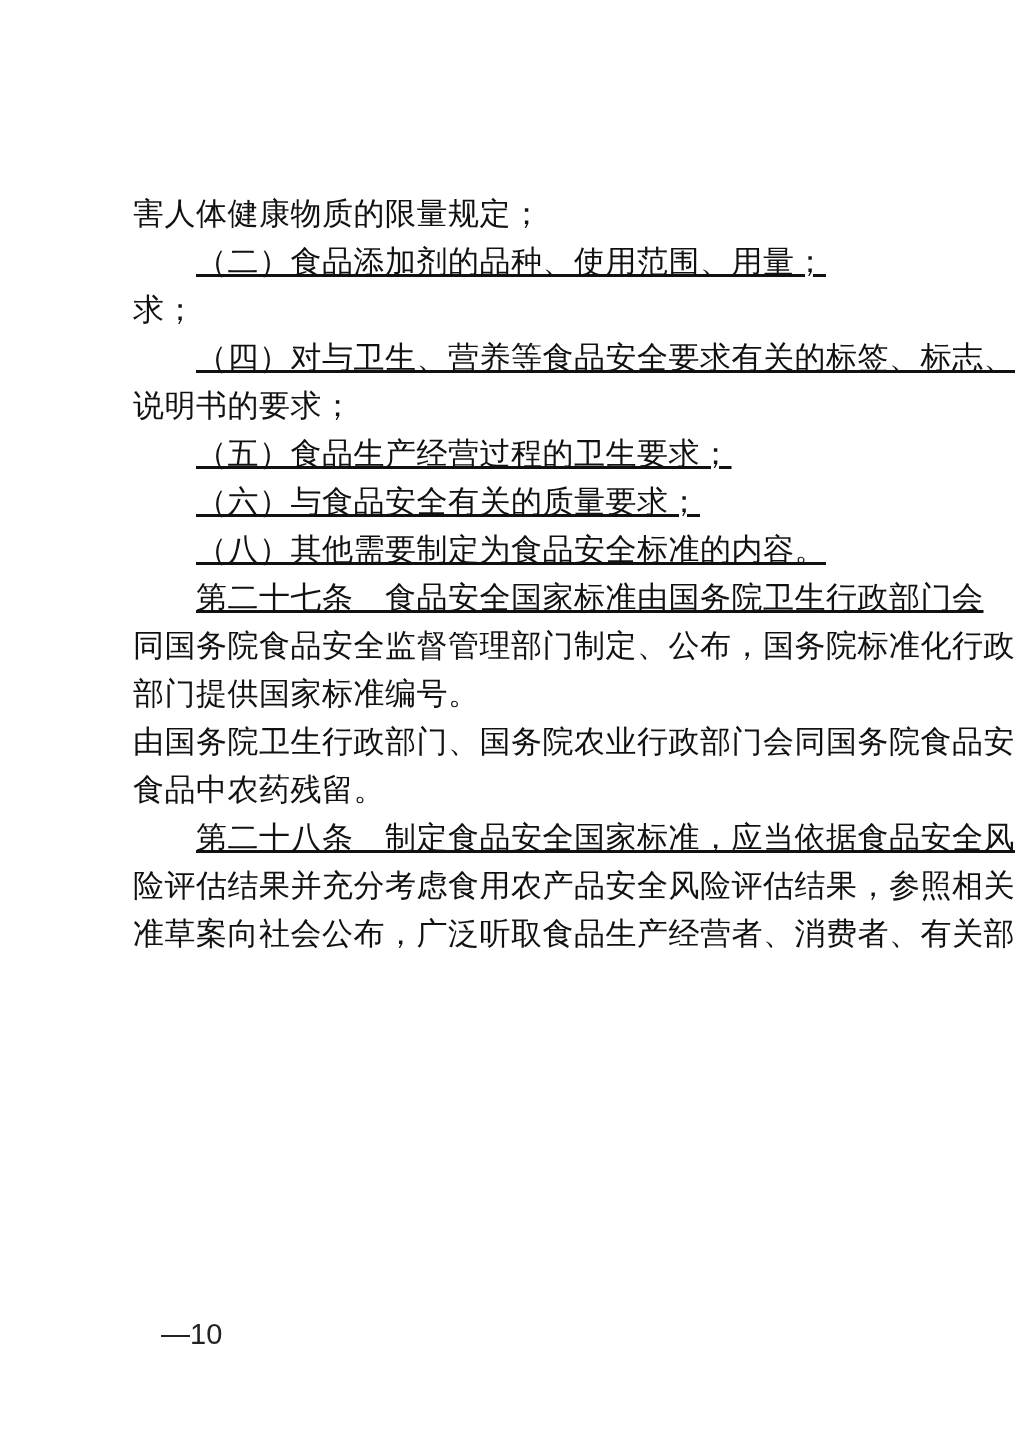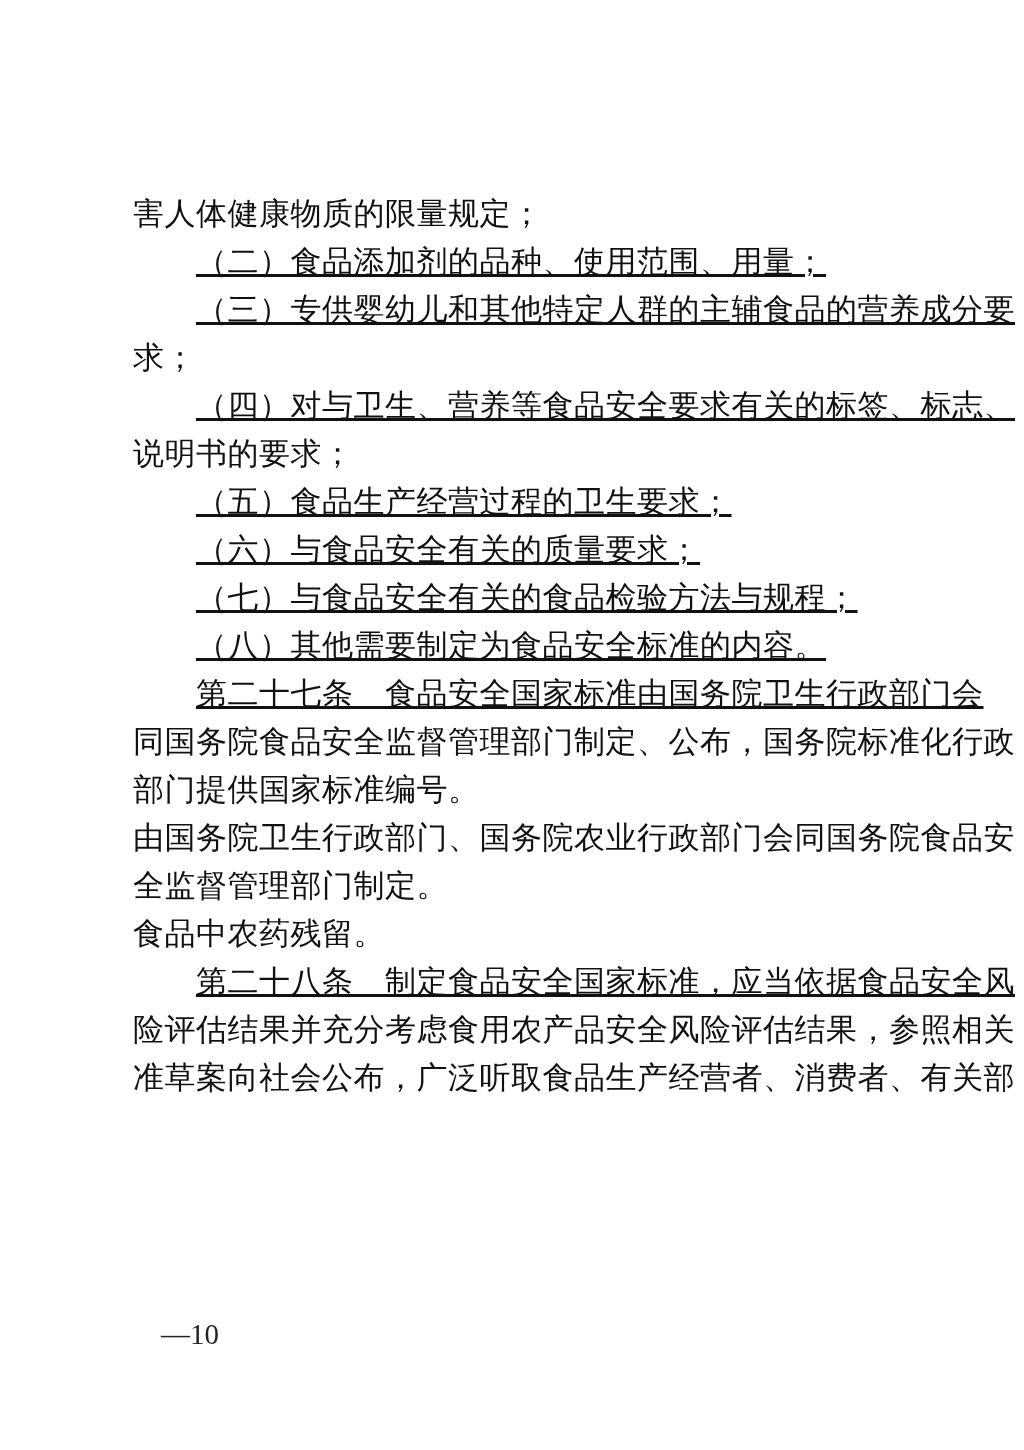--- a/index.html
+++ b/index.html
@@ -35,42 +35,39 @@
     padding-left: 63px;
     text-decoration: underline;
   }
   .page-number {
     position: absolute;
     left: 161px;
     top: 1317px;
     color: #222222;
     font-size: 29px;
     line-height: 34px;
-    font-family: Liberation Serif, serif;
+    font-family: Liberation Sans, sans-serif;
   }
 </style>
 </head>
 <body>
 
 <div class="page" style="background: rgb(255, 255, 255);">
   <div class="document-body" style="color: rgb(17, 17, 17);">
       <div class="text-line">害人体健康物质的限量规定；</div>
       <div class="text-line indent">（二）食品添加剂的品种、使用范围、用量；</div>
-      <div class="text-line indent">（三）专供婴幼儿和其他特定人群的主辅食品的营养成分要</div>
       <div class="text-line">求；</div>
       <div class="text-line indent">（四）对与卫生、营养等食品安全要求有关的标签、标志、</div>
       <div class="text-line">说明书的要求；</div>
       <div class="text-line indent">（五）食品生产经营过程的卫生要求；</div>
       <div class="text-line indent">（六）与食品安全有关的质量要求；</div>
-      <div class="text-line indent">（七）与食品安全有关的食品检验方法与规程；</div>
       <div class="text-line indent">（八）其他需要制定为食品安全标准的内容。</div>
       <div class="text-line indent">第二十七条　食品安全国家标准由国务院卫生行政部门会</div>
       <div class="text-line">同国务院食品安全监督管理部门制定、公布，国务院标准化行政</div>
       <div class="text-line">部门提供国家标准编号。</div>
       <div class="text-line">由国务院卫生行政部门、国务院农业行政部门会同国务院食品安</div>
-      <div class="text-line">全监督管理部门制定。</div>
       <div class="text-line">食品中农药残留。</div>
       <div class="text-line indent">第二十八条　制定食品安全国家标准，应当依据食品安全风</div>
       <div class="text-line">险评估结果并充分考虑食用农产品安全风险评估结果，参照相关</div>
       <div class="text-line">准草案向社会公布，广泛听取食品生产经营者、消费者、有关部</div>
     </div>
   <div class="page-number">—10</div>
 </div>
 
 </body></html>

